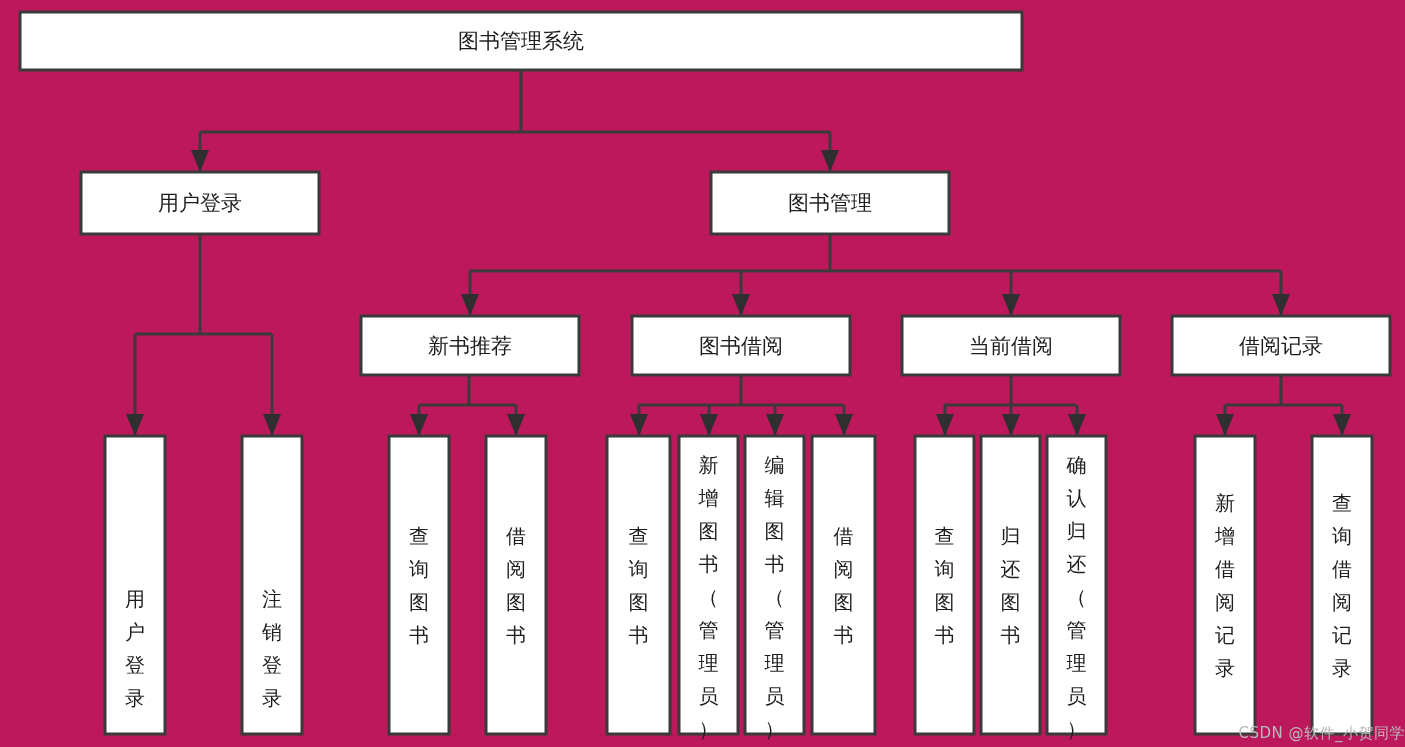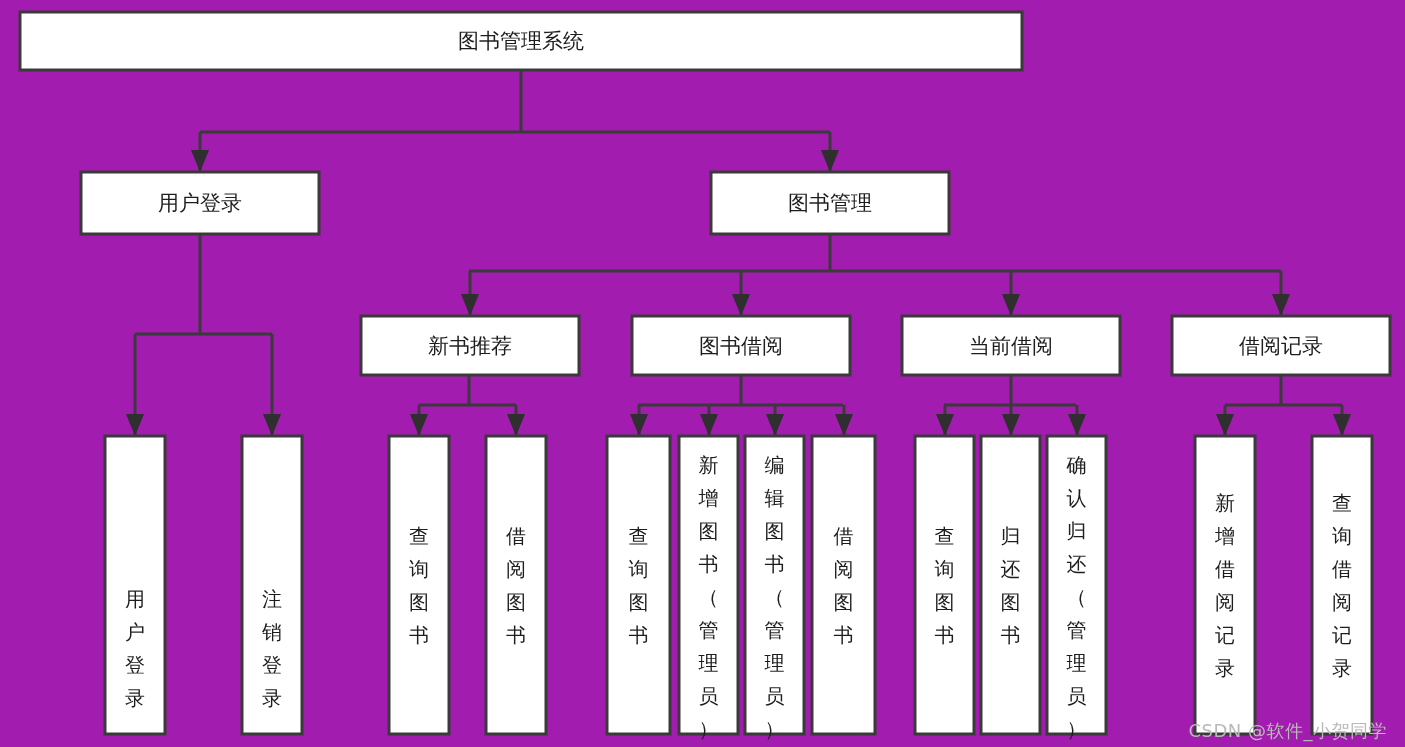--- a/index.html
+++ b/index.html
@@ -2,21 +2,21 @@
 <html lang="zh"><head>
 <meta charset="utf-8">
 <title>图书管理系统 功能结构图</title>
 <style>
   html,body{margin:0;padding:0;background:#ffffff;}
   body{
     width:1405px;height:747px;overflow:hidden;
     font-family:"DejaVu Sans","Liberation Sans",sans-serif;
     background:#fff;
   }
-  #diagram-root{position:relative;width:1405px;height:747px;background:#a21caf;}
+  #diagram-root{position:relative;width:1405px;height:747px;background:#be185d;}
   svg#flow{display:block;width:1405px;height:747px;}
 
   .node-box{
     fill:#ffffff;
     stroke:#3a3a3a;
     stroke-width:3;
   }
   .connector{
     stroke:#3a3a3a;
     stroke-width:3;
@@ -33,24 +33,24 @@
     dominant-baseline:middle;
   }
   .node-label-v{
     font-family:"DejaVu Sans","Liberation Sans",sans-serif;
     font-size:20px;
     fill:#1d1d1d;
     text-anchor:middle;
   }
   .watermark{
     position:absolute;
-    right:18px;
+    right:0;
     bottom:4px;
     font-family:"DejaVu Sans","Liberation Sans",sans-serif;
-    font-size:18px;
+    font-size:15px;
     color:#b9b9b9;
     white-space:nowrap;
     letter-spacing:0.5px;
     user-select:none;
   }
 </style>
 </head>
 <body>
 
 <div id="diagram-root">

